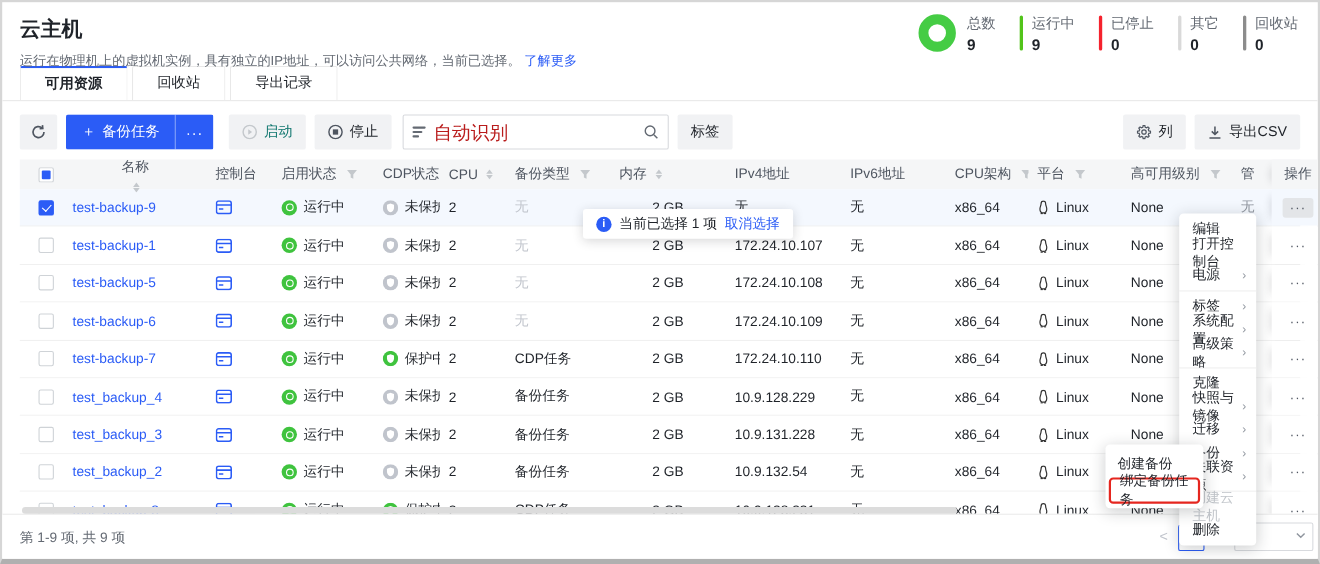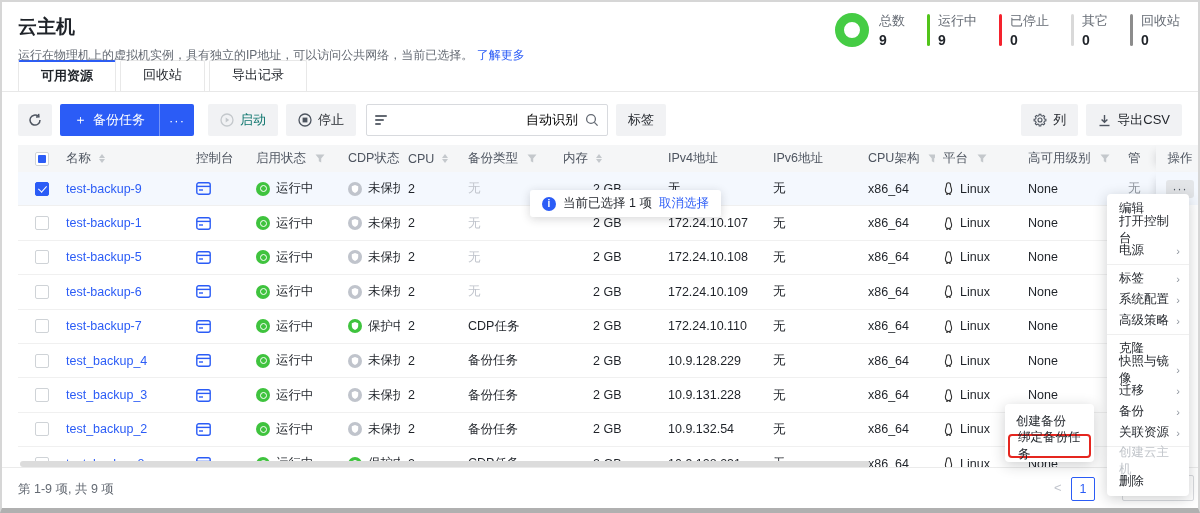--- a/index.html
+++ b/index.html
@@ -27,21 +27,21 @@
   .toolbar{display:flex;align-items:center;margin:12px 16px 0 16px;gap:8px;height:32px;}
   .btn{box-sizing:border-box;height:32px;display:inline-flex;align-items:center;gap:6px;padding:0 12px;
     background:#f1f2f4;border:none;border-radius:2px;font-size:13px;color:#1f2329;cursor:pointer;font-family:inherit;}
   .btn.disabled{color:#0f766e;cursor:default;}
   .btn-primary{display:flex;border-radius:2px;overflow:hidden;}
   .btn-primary .main{height:32px;display:flex;align-items:center;gap:6px;padding:0 14px;background:#2b5cf6;color:#fff;font-size:13px;cursor:pointer;}
   .btn-primary .more{width:34px;height:32px;display:flex;align-items:center;justify-content:center;background:#2b5cf6;
     border-left:1px solid rgba(255,255,255,.35);color:#fff;font-size:13px;letter-spacing:1px;cursor:pointer;}
   .search{box-sizing:border-box;width:242px;height:32px;border:1px solid #d8dade;border-radius:2px;display:flex;align-items:center;
     padding:0 8px;gap:7px;background:#fff;margin-left:2px;}
-  .search .txt{flex:1;font-size:13px;color:#000000;text-align:right;}
+  .search .txt{flex:1;font-size:17px;color:#b91c1c;}
   .flt-lines{display:inline-flex;flex-direction:column;gap:2.5px;width:12px;}
   .flt-lines i{height:1.6px;background:#646a73;border-radius:1px;display:block;}
   .flt-lines i:nth-child(2){width:75%;} .flt-lines i:nth-child(3){width:50%;}
   .spacer{flex:1;}
   
   .table{margin:9px 16px 0 16px;font-size:12.5px;}
   .thead{display:flex;align-items:center;height:27px;background:#f5f6f7;color:#4e5560;}
   .trow{display:flex;height:33.4px;border-bottom:1px solid #f0f0f0;background:#fff;}
   .trow.selected{background:#f4f8fe;}
   .cell{box-sizing:border-box;padding:0 8px;flex:none;display:flex;align-items:center;gap:6px;overflow:hidden;white-space:nowrap;}
@@ -60,21 +60,21 @@
   .dot-run{width:14px;height:14px;border-radius:50%;background:#3fc33e;position:relative;flex:none;}
   .dot-run::after{content:"";position:absolute;left:3.5px;top:3.5px;width:7px;height:7px;box-sizing:border-box;border:1.6px solid #fff;border-radius:50%;}
   .more-chip{width:28px;height:18px;border-radius:3px;display:flex;align-items:center;justify-content:center;color:#4e5560;
     letter-spacing:1px;font-size:12px;cursor:pointer;background:transparent;}
   .more-chip.open{background:#e3e5e8;}
   
   .toast{position:absolute;left:528px;top:188px;z-index:6;background:#fff;border-radius:3px;box-shadow:0 2px 10px rgba(31,35,41,.18);
     display:flex;align-items:center;gap:7px;padding:5px 12px;font-size:12.5px;}
   .info-ic{width:14px;height:14px;border-radius:50%;background:#2b5cf6;color:#fff;font-size:10px;font-weight:bold;
     display:flex;align-items:center;justify-content:center;font-style:normal;flex:none;}
-  .menu{position:absolute;left:1105px;top:192px;width:82px;z-index:10;background:#fff;border-radius:4px;
+  .menu{position:absolute;left:1070px;top:192px;width:70px;z-index:10;background:#fff;border-radius:4px;
     box-shadow:0 3px 14px rgba(31,35,41,.22);padding:4px 0;box-sizing:border-box;}
   .mi{height:21px;display:flex;align-items:center;justify-content:space-between;padding:0 9px 0 12px;font-size:12.5px;color:#1f2329;cursor:pointer;}
   .mi.disabled{color:#c1c5ca;cursor:default;}
   .mi .arr{color:#8f959e;font-size:11px;}
   .mdiv{height:1px;background:#efefef;margin:3px 0;}
   .submenu{position:absolute;left:1003px;top:402px;width:89px;z-index:10;background:#fff;border-radius:4px;
     box-shadow:0 3px 14px rgba(31,35,41,.22);padding:4px 0;box-sizing:border-box;}
   .smi{height:26px;display:flex;align-items:center;padding:0 11px;font-size:12.5px;color:#1f2329;cursor:pointer;}
   .smi.hl{box-sizing:border-box;border:2px solid #e5261f;border-radius:4px;margin:0 3px;padding:0 8px;height:24px;}
   
@@ -214,21 +214,21 @@
       </span>
       <span>导出CSV</span>
     </button>
   </div>
 
   <div class="table">
     <div class="thead" id="thead">
         <div class="cell cb">
           <span class="cbx ind"></span>
         </div>
-        <div class="cell" style="width: 130px;">
+        <div class="cell" style="width: 130px; flex-direction: column;">
           <span>名称</span>
           <span class="sorticon">
             <i class="up"></i>
             <i class="dn"></i>
           </span>
         </div>
         <div class="cell" style="width: 60px;">
           <span>控制台</span>
         </div>
         <div class="cell" style="width: 92px;">

